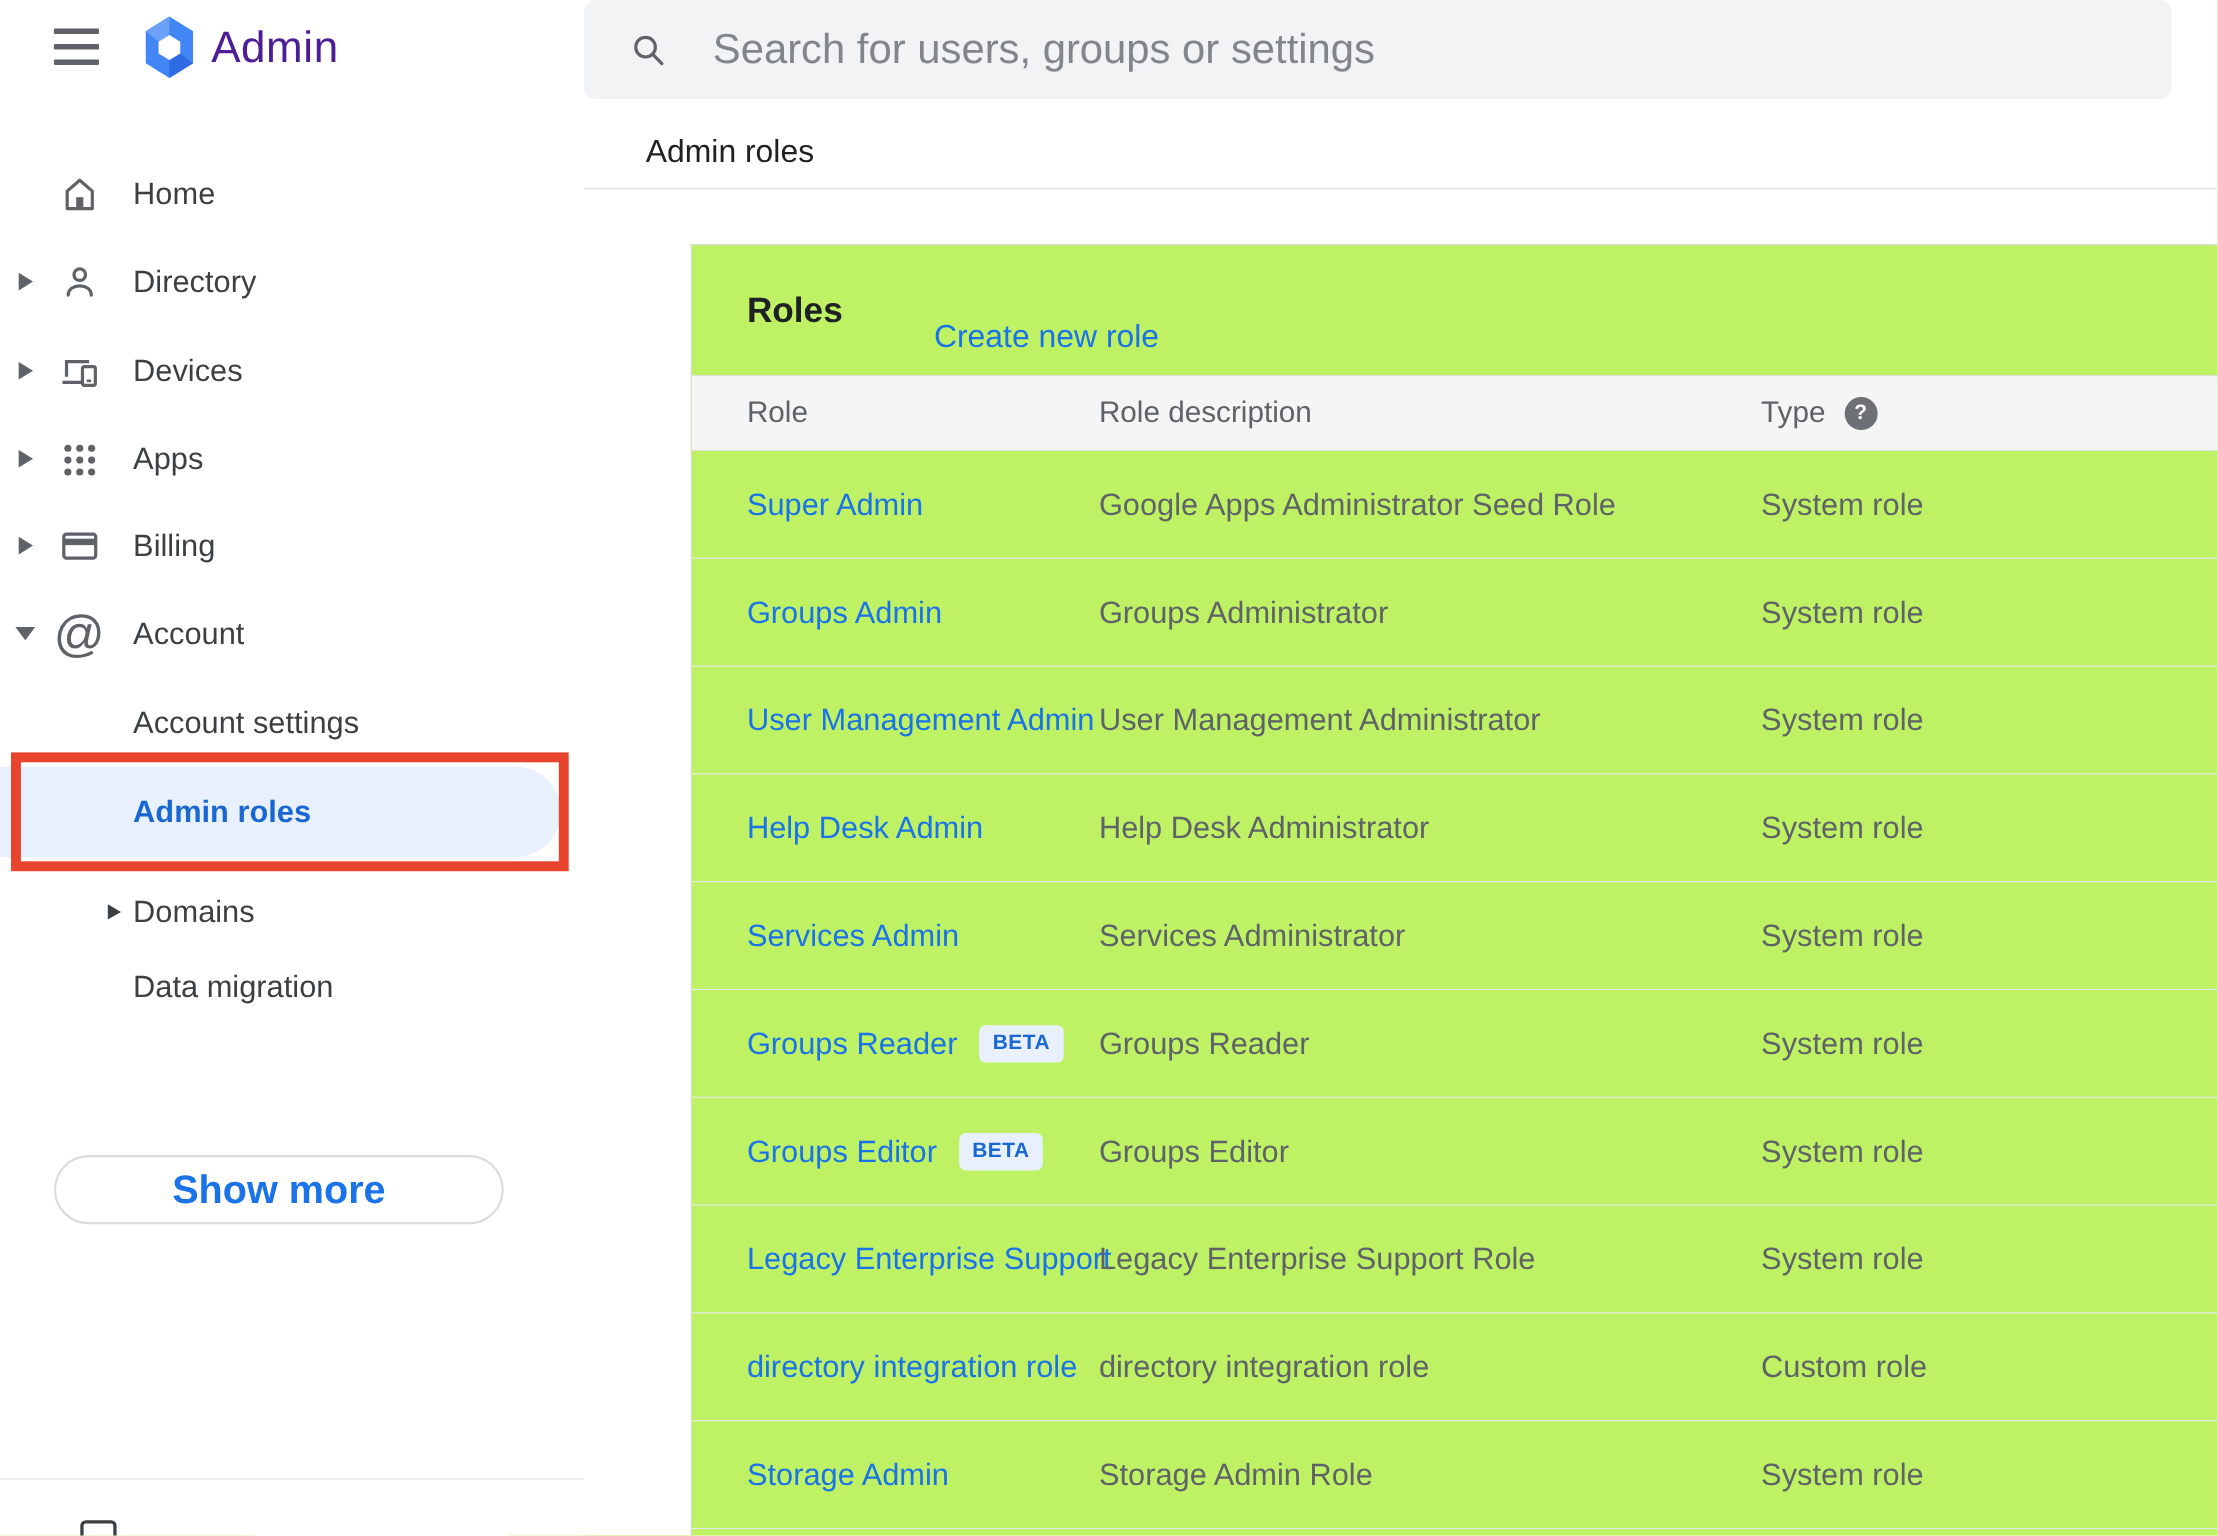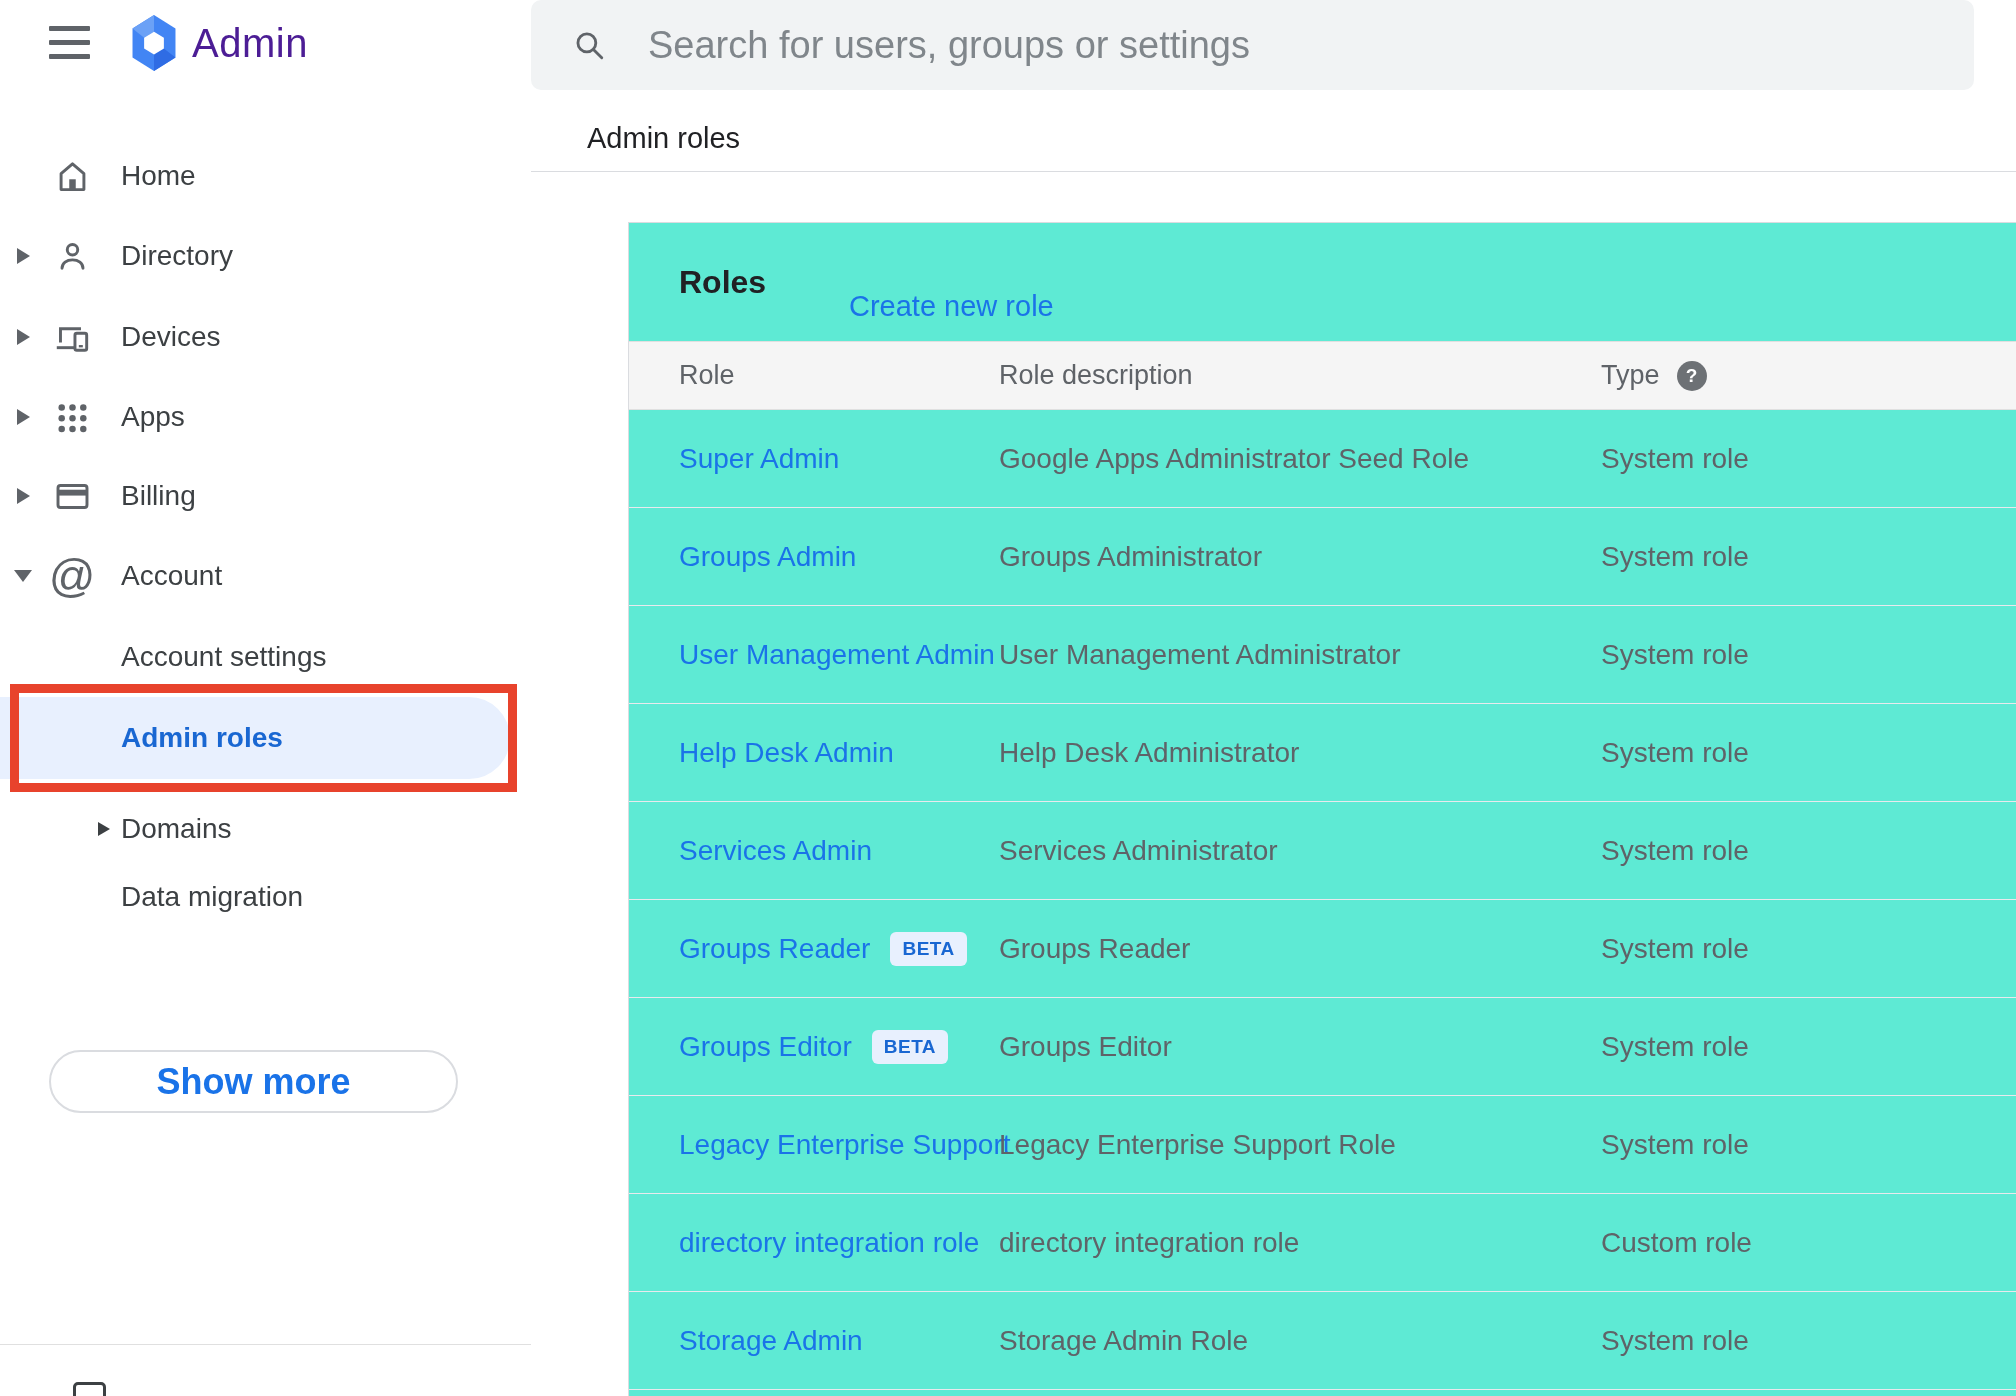--- a/index.html
+++ b/index.html
@@ -45,21 +45,21 @@
     border-left:12px solid #3c4043; border-top:7px solid transparent; border-bottom:7px solid transparent; }
   .show-more { position:absolute; left:49px; top:1050px; width:409px; height:63px;
     border:2px solid #dadce0; border-radius:32px; background:#fff;
     display:flex; align-items:center; justify-content:center;
     font-size:36px; font-weight:bold; color:#1a73e8; cursor:pointer; }
   .sidebar-bottom-divider { position:absolute; left:0; top:1344px; width:531px; height:1px; background:#e0e0e0; }
   .partial-icon { position:absolute; left:73px; top:1382px; width:33px; height:30px;
     border:3px solid #3c4043; border-radius:5px; }
   
   .card { position:absolute; left:628px; top:222px; width:1388px; height:1174px;
-    border:1px solid #dadce0; border-right:none; border-bottom:none; background:#5eead4; }
+    border:1px solid #dadce0; border-right:none; border-bottom:none; background:#bef264; }
   .card-header { height:118px; display:flex; align-items:center; }
   .card-title { margin-left:50px; font-size:32px; font-weight:bold; color:#202124; }
   .create-link { position:absolute; left:220px; font-size:29px; color:#1a73e8; cursor:pointer;margin-top:48px; }
   .thead { height:69px; background:#f5f5f5; border-top:1px solid #e0e0e0; border-bottom:1px solid #e0e0e0;
     display:flex; align-items:center; font-size:27px; color:#5f6368; }
   .col-role { width:370px; padding-left:50px; flex:0 0 auto; }
   .col-desc { width:602px; flex:0 0 auto; }
   .col-type { flex:1 1 auto; display:flex; align-items:center; }
   .help-icon { display:inline-flex; align-items:center; justify-content:center;
     width:30px; height:30px; border-radius:50%; background:#6d7175; color:#fff;

